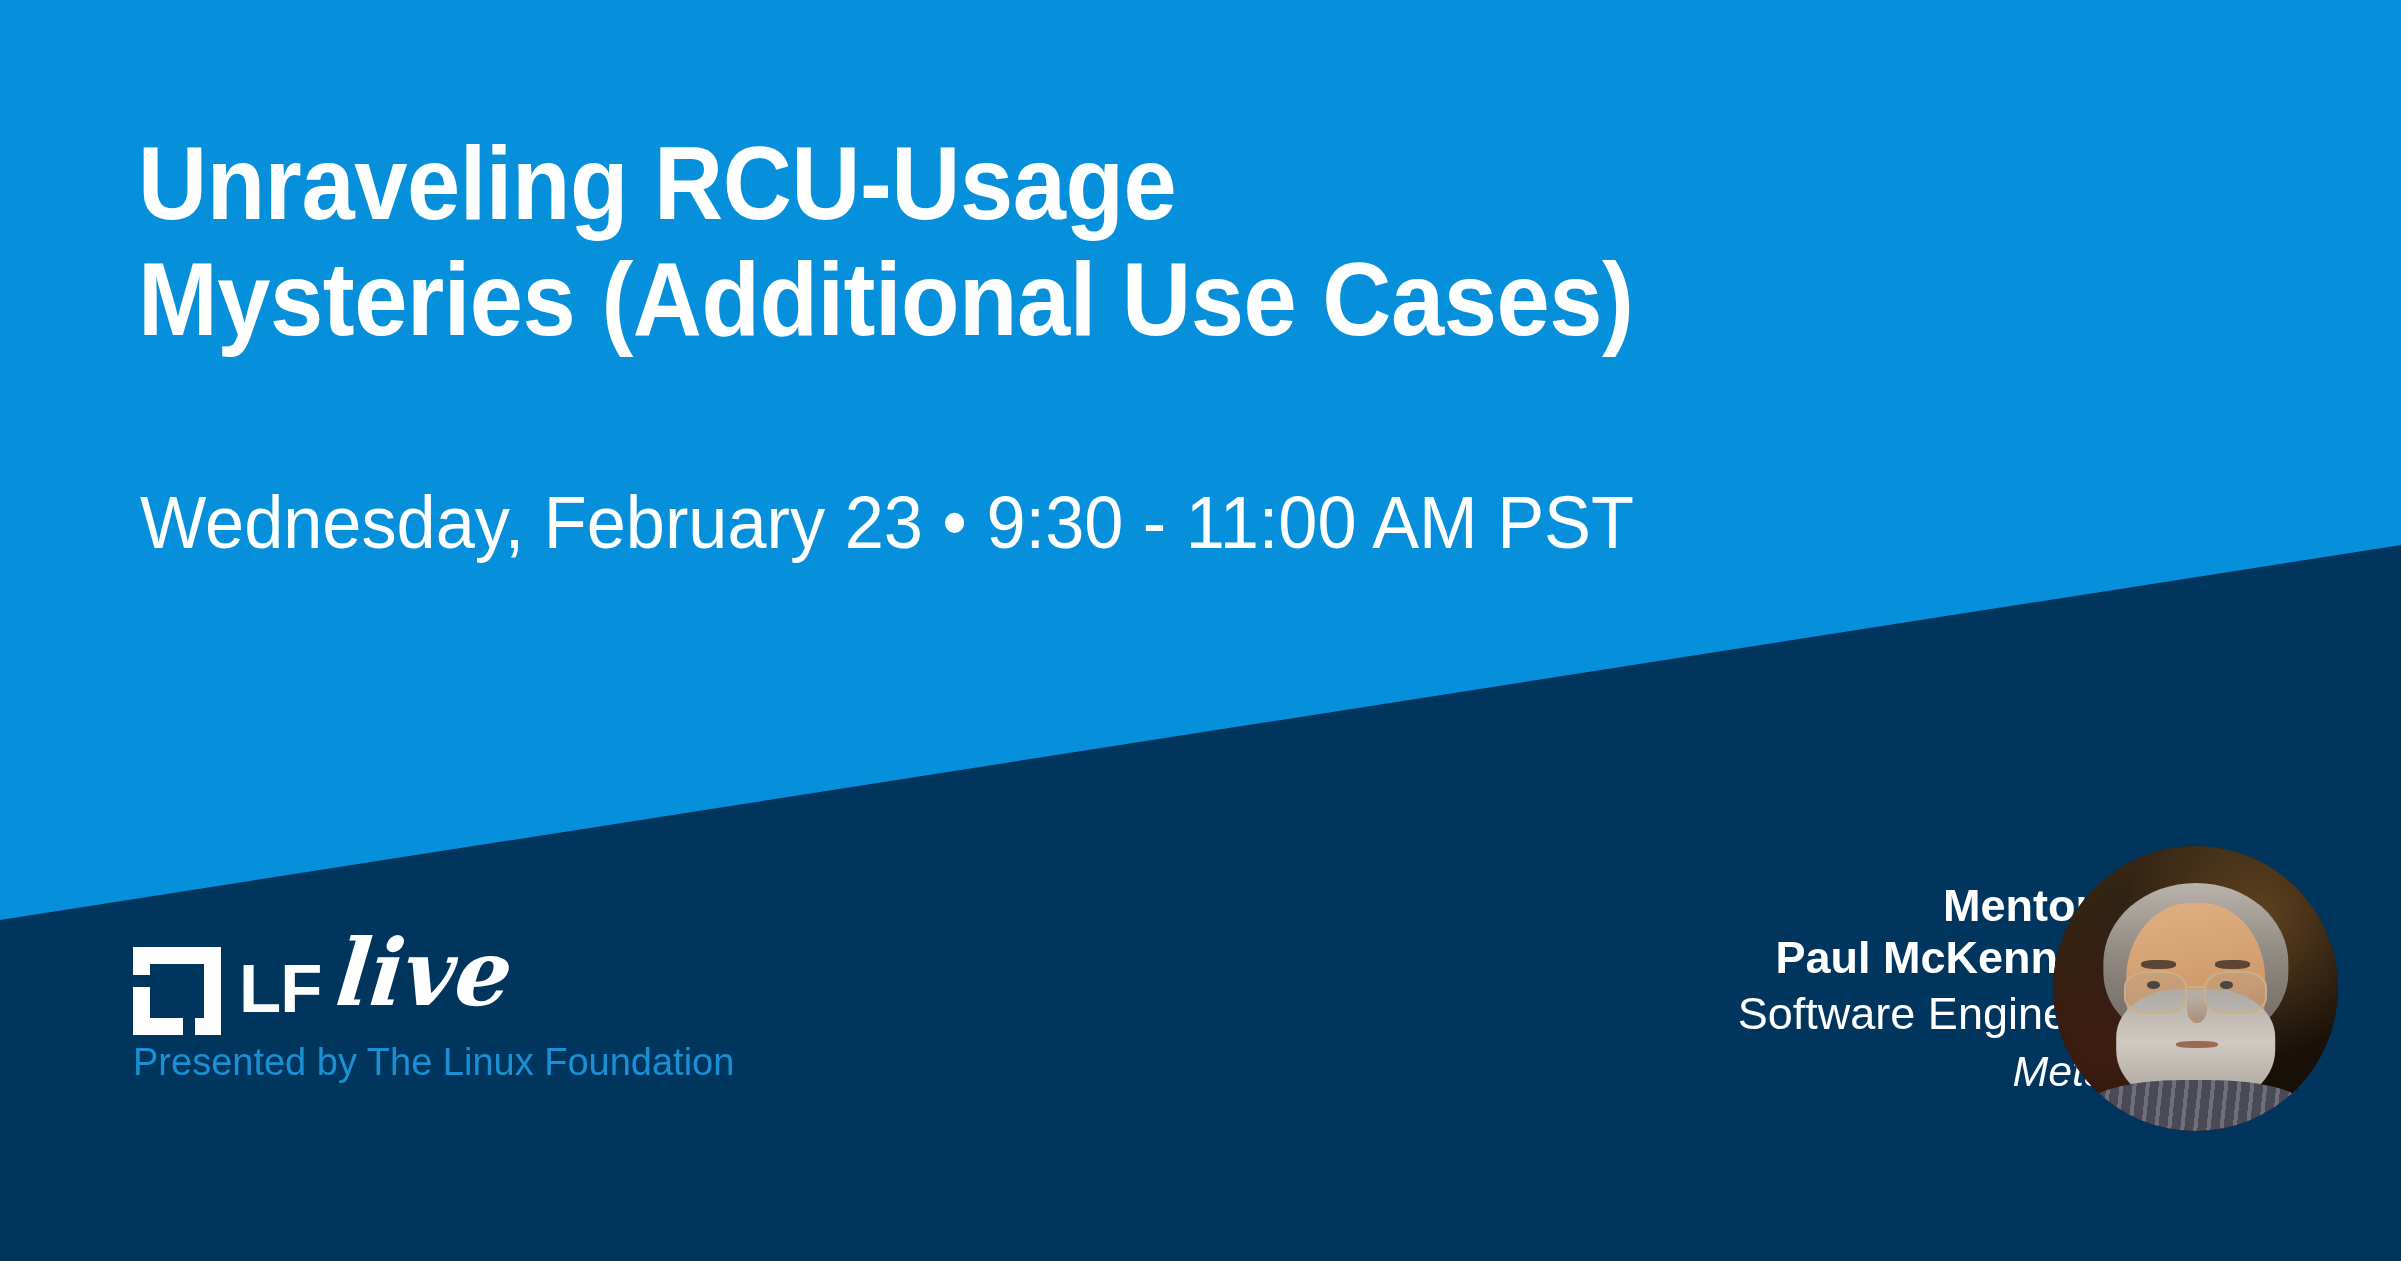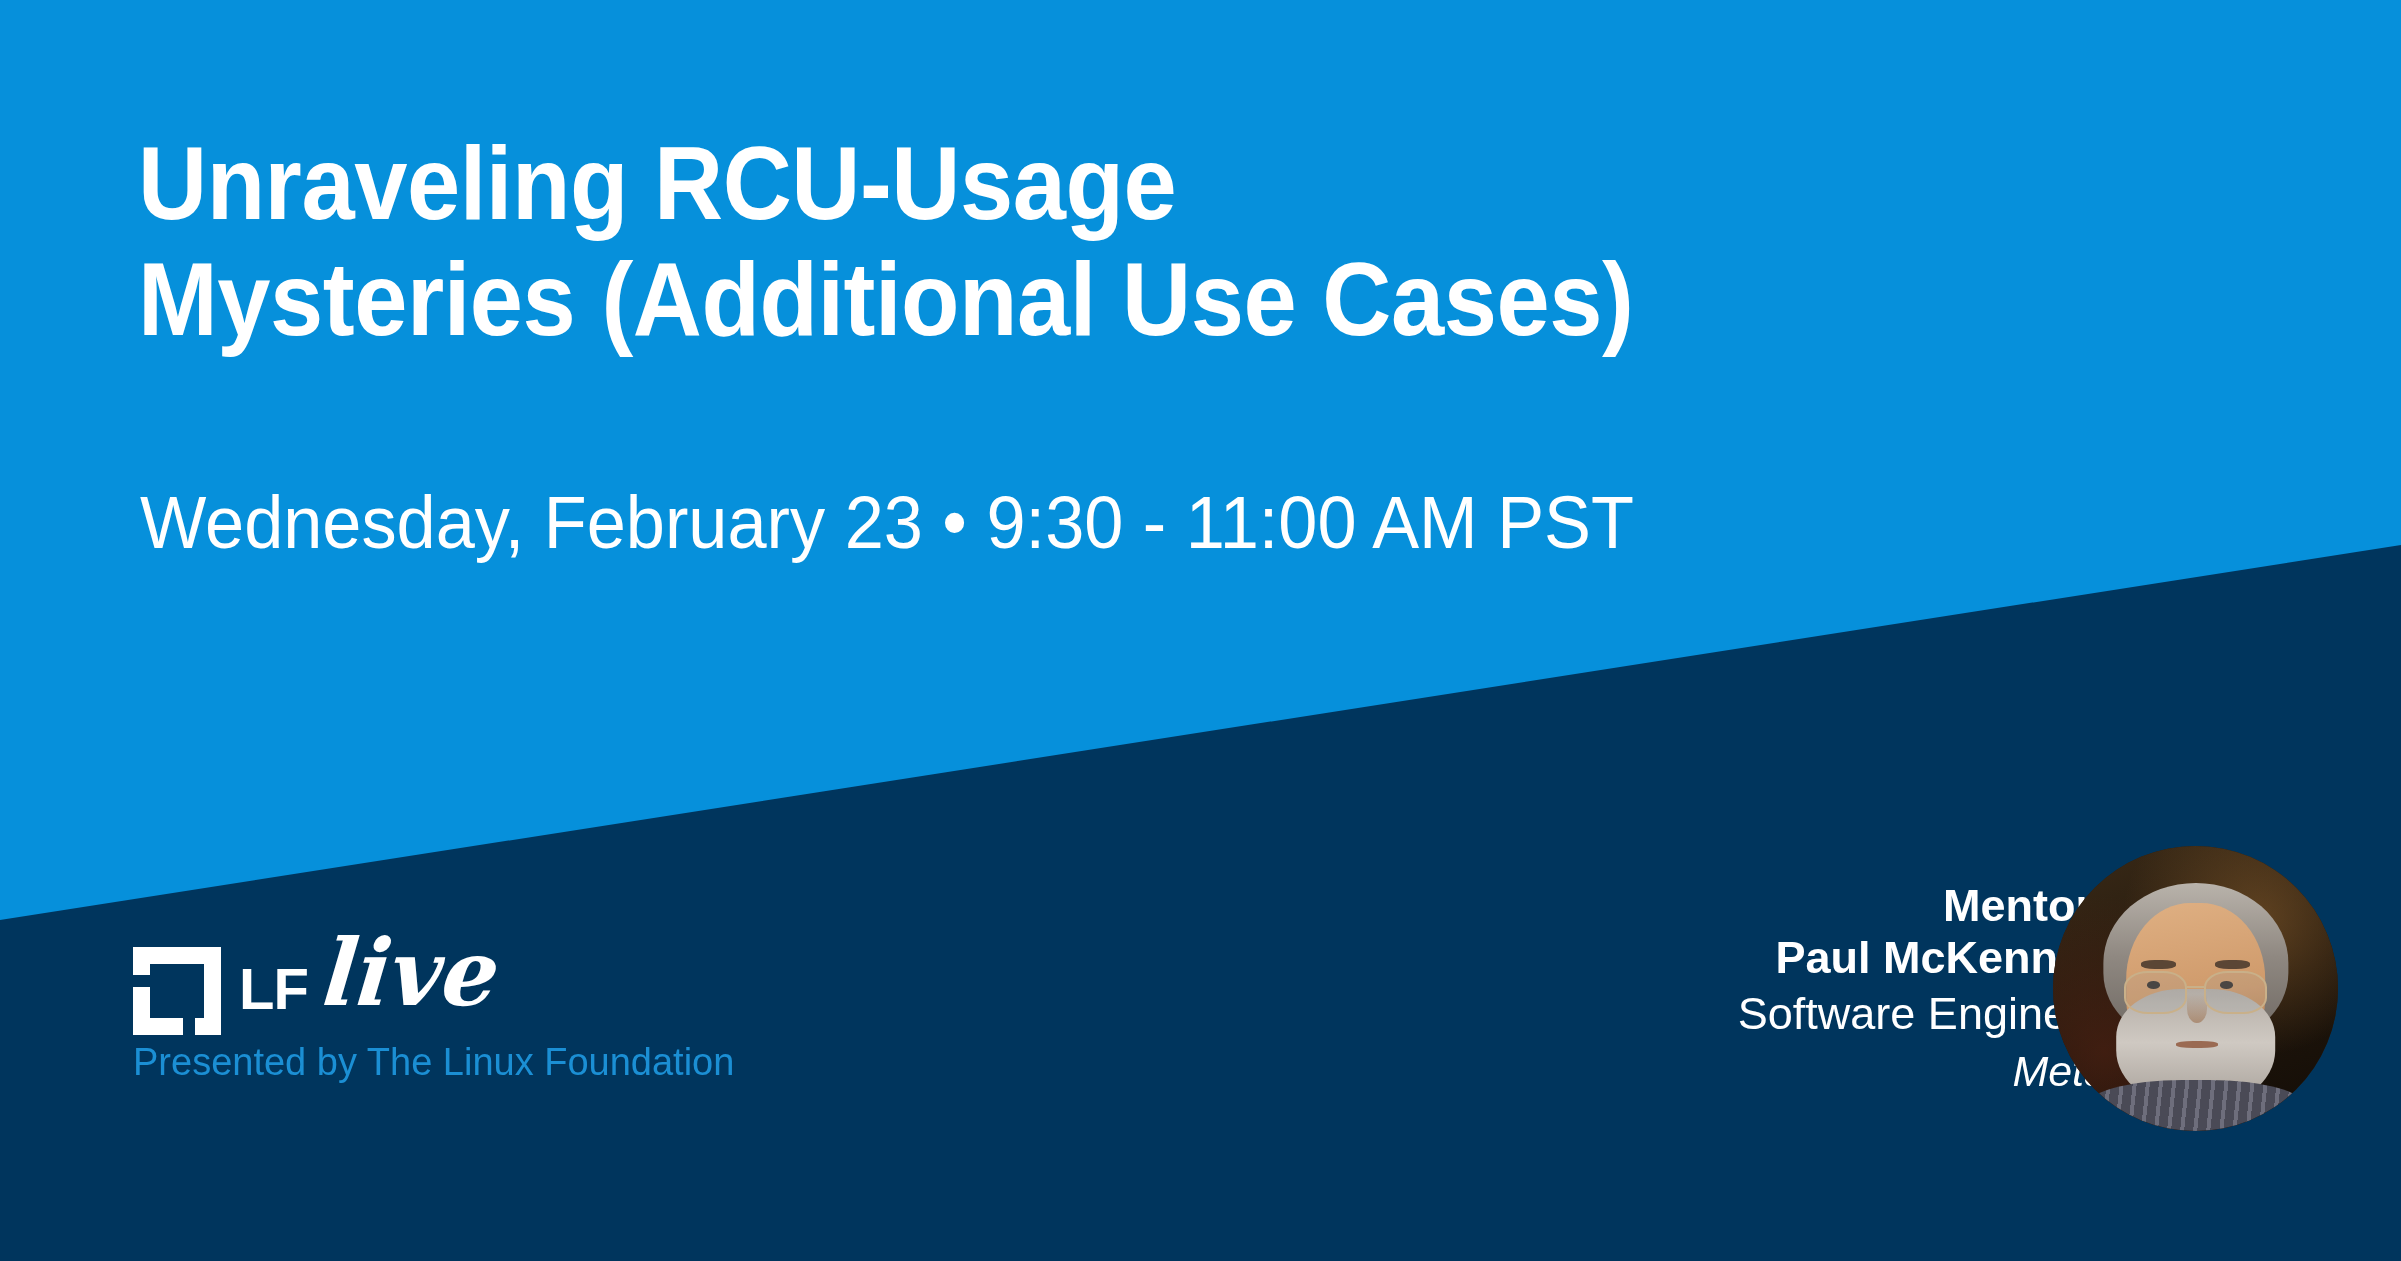--- a/index.html
+++ b/index.html
@@ -127,21 +127,21 @@
     position: absolute;
     left: 27px; top: 27px;
     width: 40px; height: 40px;
     background: #00355d;
   }
 
   #lf-word {
     color: #ffffff;
     font-family: "Liberation Sans", sans-serif;
     font-weight: 700;
-    font-size: 58px;
+    font-size: 69px;
     line-height: 88px;
     letter-spacing: -1px;
     margin-left: 18px;
   }
   #live-word {
     color: #ffffff;
     font-family: "DejaVu Serif", serif;
     font-style: italic;
     font-weight: 700;
     font-size: 92px;

